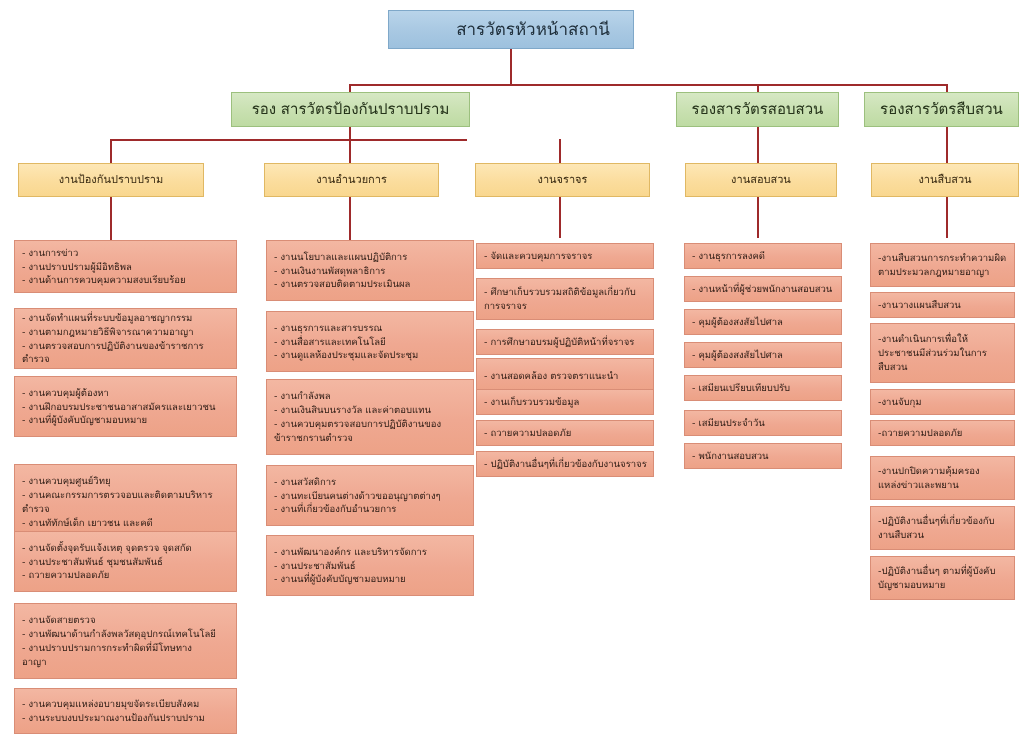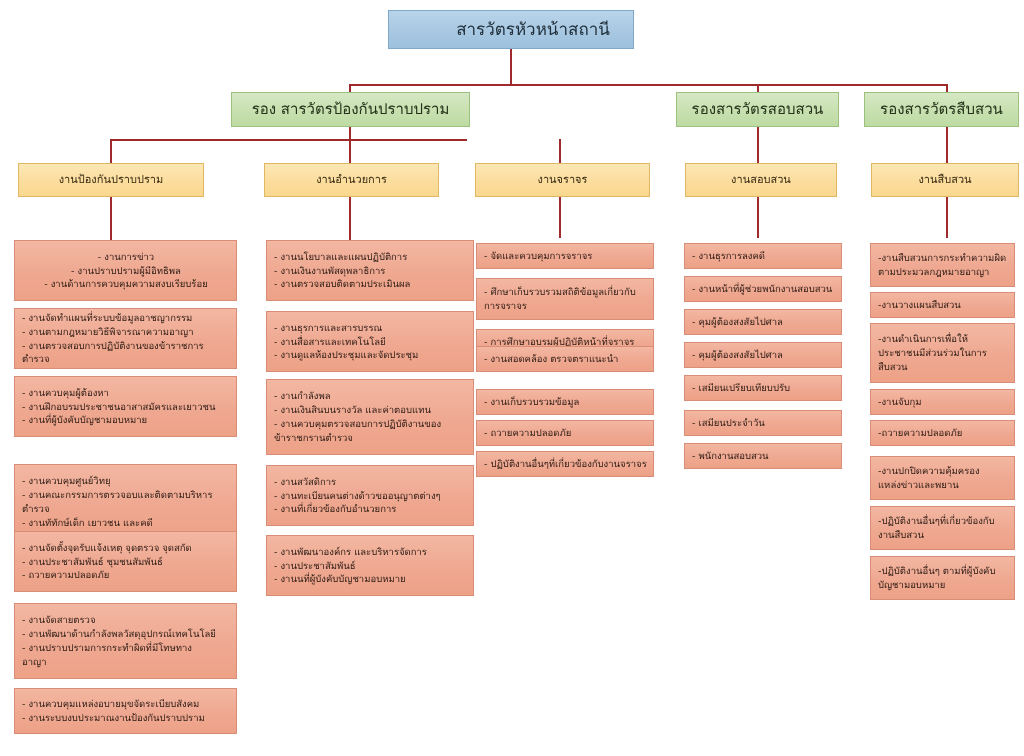--- a/index.html
+++ b/index.html
@@ -118,21 +118,21 @@
   <div class="node division" style="left:475px; top:163px; width:175px; height:34px;">
     <span>งานจราจร</span>
   </div>
   <div class="node division" style="left:685px; top:163px; width:152px; height:34px;">
     <span>งานสอบสวน</span>
   </div>
   <div class="node division" style="left:871px; top:163px; width:148px; height:34px;">
     <span>งานสืบสวน</span>
   </div>
 
-  <div class="task" style="left:14px; top:240px; width:223px; height:61px;text-align:center;">
+  <div class="task" style="left:14px; top:240px; width:223px; height:53px;">
     <span class="line">- งานการข่าว</span>
     <span class="line">- งานปราบปรามผู้มีอิทธิพล</span>
     <span class="line">- งานด้านการควบคุมความสงบเรียบร้อย</span>
   </div>
   <div class="task" style="left:14px; top:308px; width:223px; height:61px;">
     <span class="line">- งานจัดทำแผนที่ระบบข้อมูลอาชญากรรม</span>
     <span class="line">- งานตามกฎหมายวิธีพิจารณาความอาญา</span>
     <span class="line">- งานตรวจสอบการปฏิบัติงานของข้าราชการตำรวจ</span>
   </div>
   <div class="task" style="left:14px; top:376px; width:223px; height:61px;">
@@ -192,21 +192,21 @@
   <div class="task" style="left:476px; top:243px; width:178px; height:26px;">
     <span class="line">- จัดและควบคุมการจราจร</span>
   </div>
   <div class="task" style="left:476px; top:278px; width:178px; height:42px;">
     <span class="line">- ศึกษาเก็บรวบรวมสถิติข้อมูลเกี่ยวกับ</span>
     <span class="line">การจราจร</span>
   </div>
   <div class="task" style="left:476px; top:329px; width:178px; height:26px;">
     <span class="line">- การศึกษาอบรมผู้ปฏิบัติหน้าที่จราจร</span>
   </div>
-  <div class="task" style="left:476px; top:346px; width:178px; height:26px;">
+  <div class="task" style="left:476px; top:358px; width:178px; height:35px;">
     <span class="line">- งานสอดคล้อง ตรวจตราแนะนำ</span>
   </div>
   <div class="task" style="left:476px; top:389px; width:178px; height:26px;">
     <span class="line">- งานเก็บรวบรวมข้อมูล</span>
   </div>
   <div class="task" style="left:476px; top:420px; width:178px; height:26px;">
     <span class="line">- ถวายความปลอดภัย</span>
   </div>
   <div class="task" style="left:476px; top:451px; width:178px; height:26px;">
     <span class="line">- ปฏิบัติงานอื่นๆที่เกี่ยวข้องกับงานจราจร</span>

